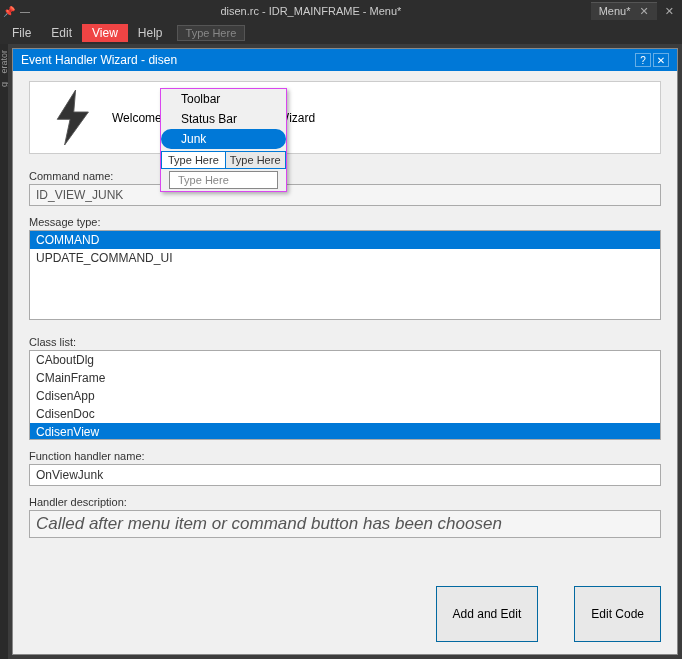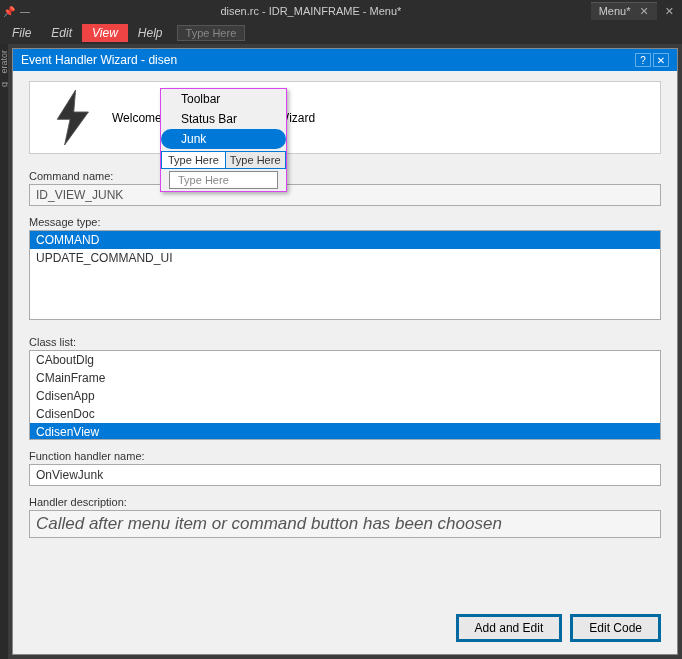--- a/index.html
+++ b/index.html
@@ -64,21 +64,20 @@
       display: flex;
       align-items: center;
       padding: 0 2px;
     }
     .menu-item {
       color: #ccc;
       font-size: 12px;
       padding: 2px 10px;
       cursor: pointer;
       position: relative;
-      font-style: italic;
     }
     .menu-item:hover, .menu-item.active {
       background: #ef4444;
       color: white;
     }
     .menu-type-here {
       border: 1px solid #555;
       background: #3c3c3c;
       color: #888;
       font-size: 11px;
@@ -273,26 +272,27 @@
 
     
     .wizard-buttons {
       margin-top: auto;
       display: flex;
       justify-content: flex-end;
       gap: 8px;
       padding-top: 8px;
     }
     .btn {
-      padding: 4px 16px;
-      font-size: 12px;
-      border: 3px solid #0369a1;
+      padding: 20px 16px;
+      font-size: 12px;
+      border: 1px solid #0369a1;
       background: #e8e8e8;
       cursor: pointer;
       min-width: 80px;
+      margin-left: 28px;
     }
     .btn-primary {
       background: #e8e8e8;
     }
   </style>
 </head>
 <body>
 
 <div class="title-bar">
   <div class="title-bar-icons">

